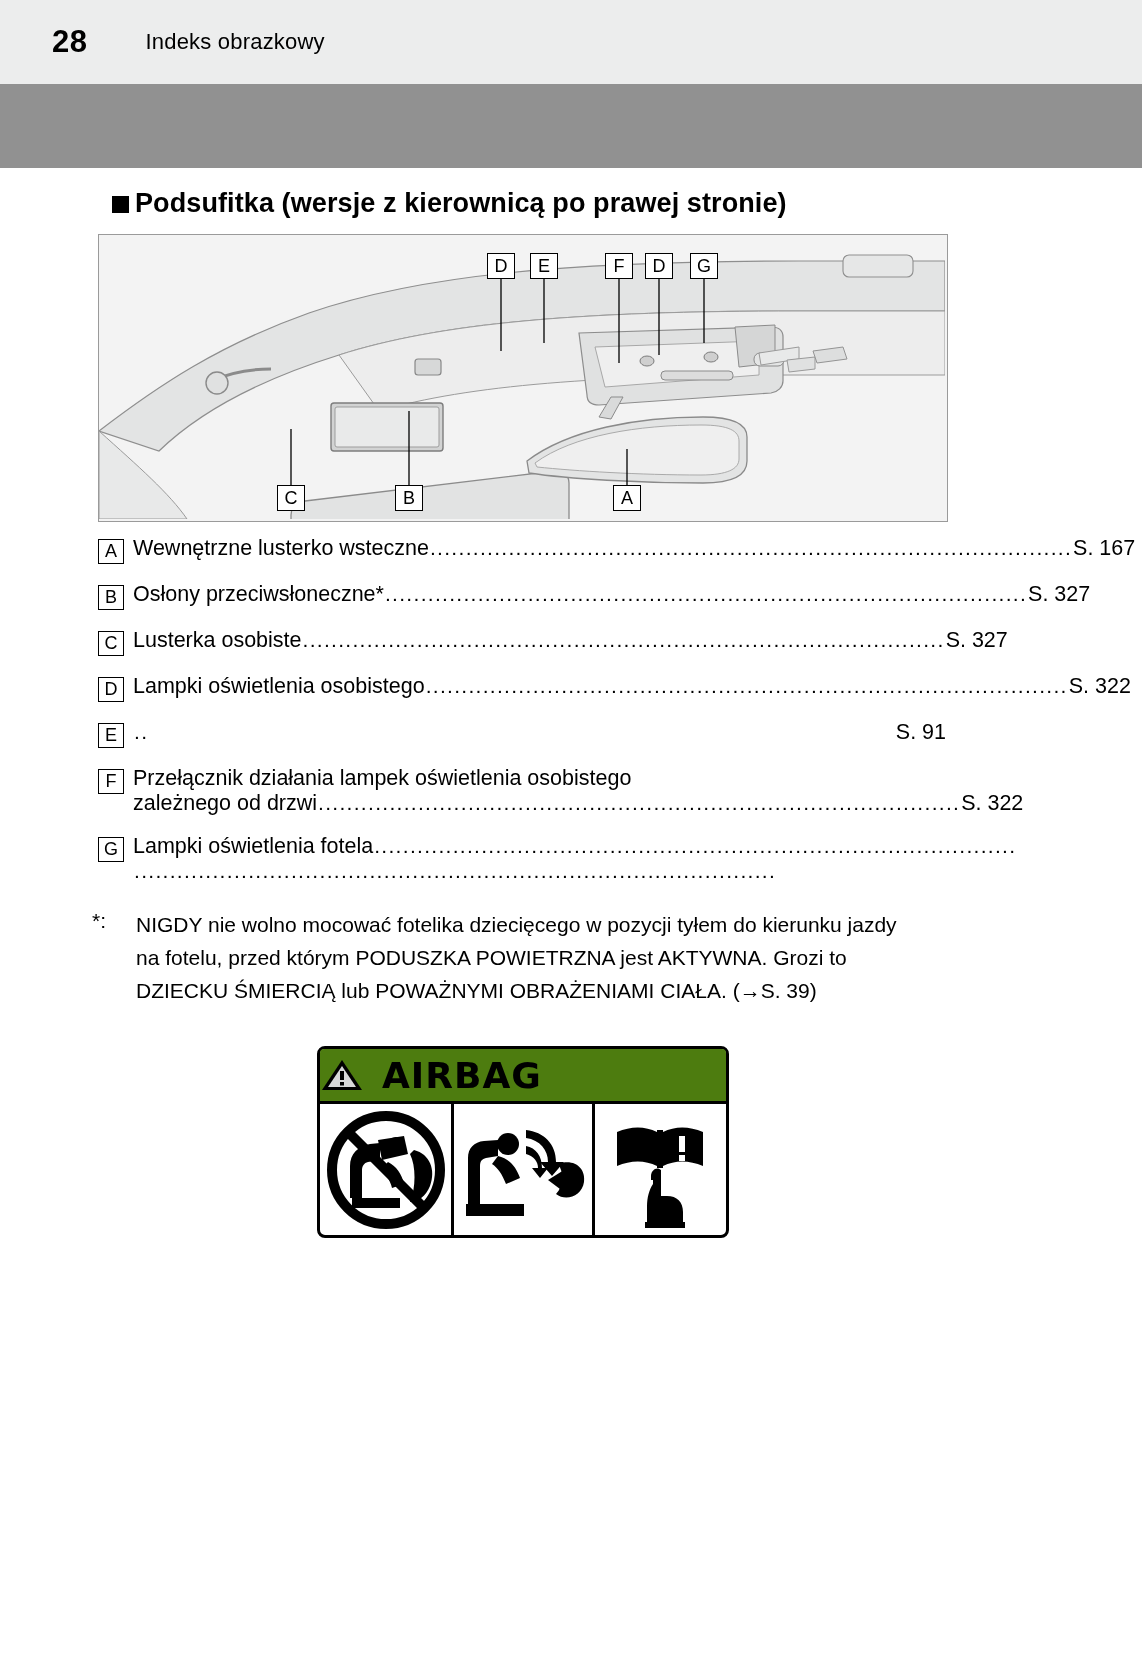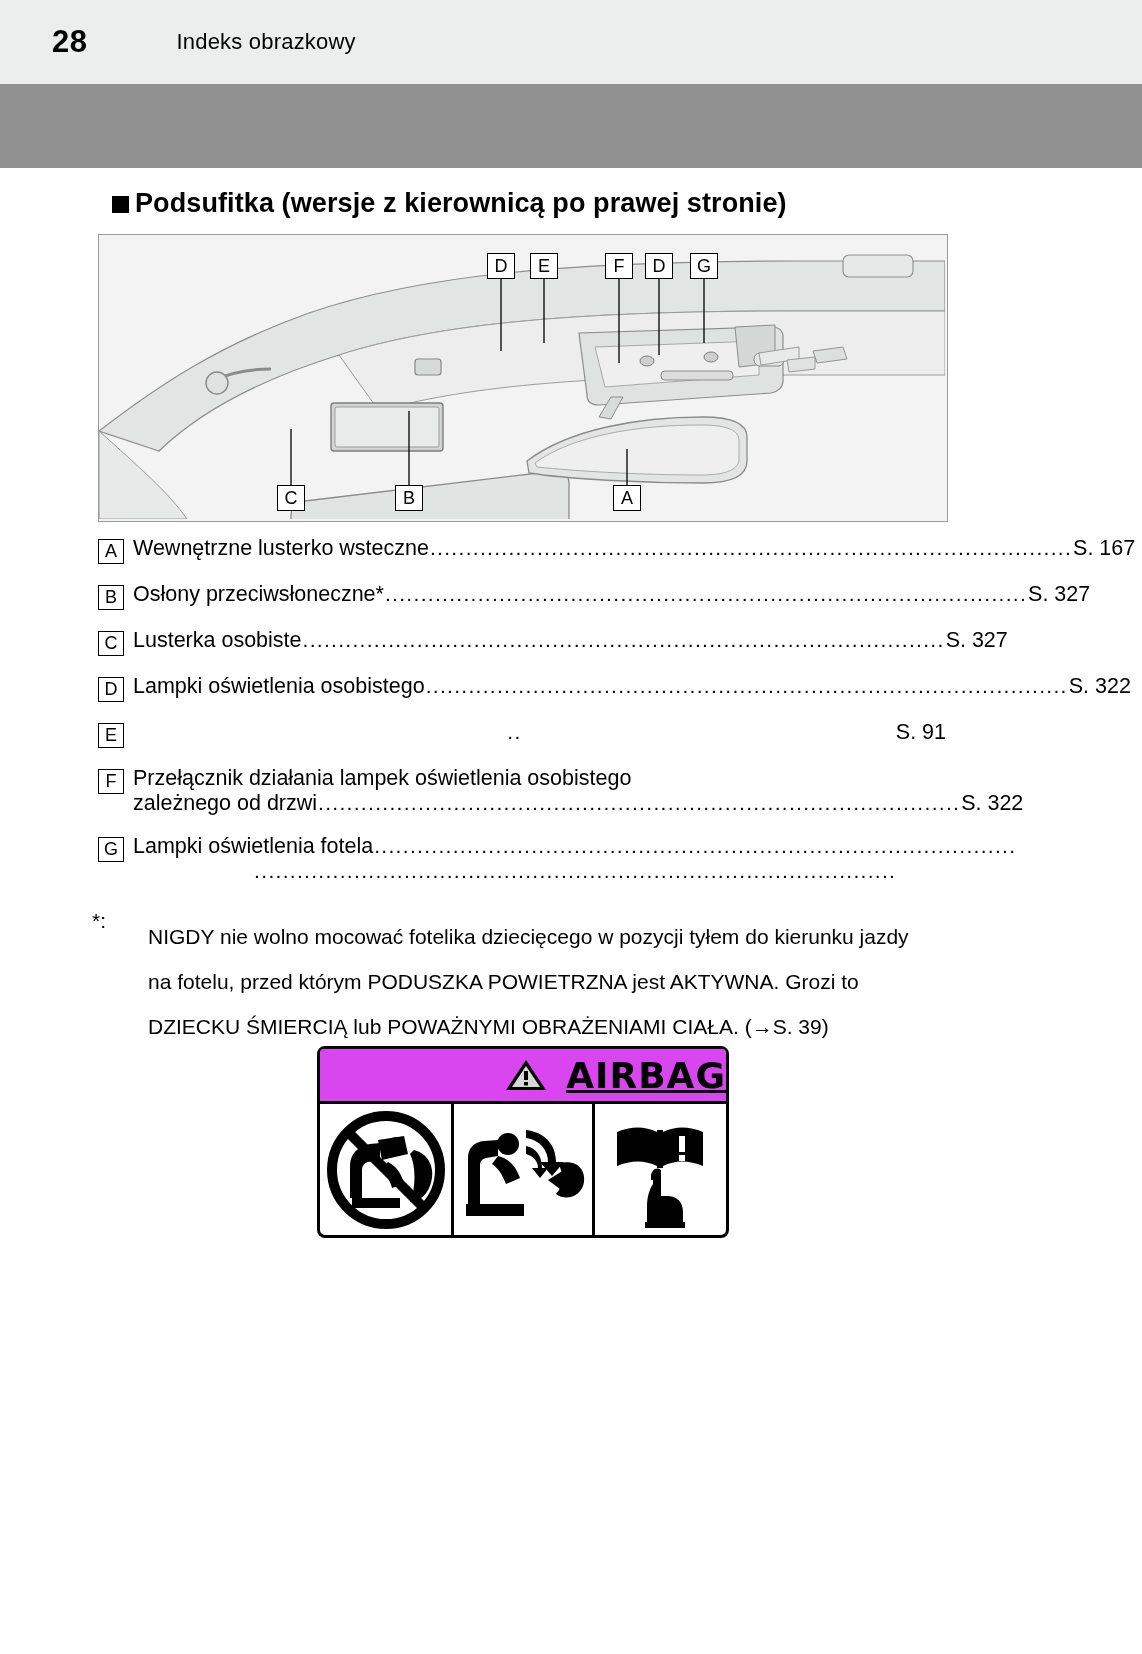--- a/index.html
+++ b/index.html
@@ -18,21 +18,20 @@
 
   
   .page-header {
     position: absolute;
     top: 0; left: 0;
     width: 1142px;
     height: 84px;
     background: #eceded;
     display: flex;
     align-items: center;
-    gap: 31px;
   }
   .page-number {
     font-size: 31px;
     font-weight: bold;
     margin-left: 52px;
     letter-spacing: .5px;
   }
   .header-title {
     font-size: 22px;
     font-weight: normal;
@@ -119,21 +118,20 @@
     box-sizing: border-box;
   }
   .row-body {
     flex: 1 1 auto;
   }
   .row-line {
     display: flex;
     align-items: baseline;
     width: 100%;
     font-size: 21.5px;
-    text-align: center;
   }
   .row-label {
     white-space: nowrap;
   }
   .dots {
     flex: 1 1 auto;
     overflow: hidden;
     white-space: nowrap;
     margin: 0 1px;
     letter-spacing: 1.3px;
@@ -156,47 +154,46 @@
     width: 862px;
     font-size: 21px;
     line-height: 29px;
   }
   .footnote .fn-mark {
     position: absolute;
     left: 0;
     top: 0;
   }
   .footnote p {
-    margin: 16px;
+    margin: 4px;
     padding-left: 40px;
     text-indent: 0;
   }
 
   
   .airbag-label {
     position: absolute;
     top: 1046px;
     left: 317px;
     width: 412px;
     height: 192px;
     border: 3px solid #000;
     border-radius: 8px;
     background: #fff;
     box-sizing: border-box;
   }
   .airbag-top {
     height: 52px;
-    background: #d946ef;
+    background: #4d7c0f;
     border-bottom: 3px solid #000;
     border-radius: 4px 4px 0 0;
     display: flex;
     align-items: center;
-    justify-content: flex-end;
+    justify-content: flex-start;
     gap: 18px;
-    text-decoration: underline;
   }
   .airbag-word {
     font-size: 36px;
     font-weight: bold;
     letter-spacing: 1px;
     font-family: "DejaVu Sans", sans-serif;
   }
   .airbag-bottom {
     display: flex;
     height: 132px;

